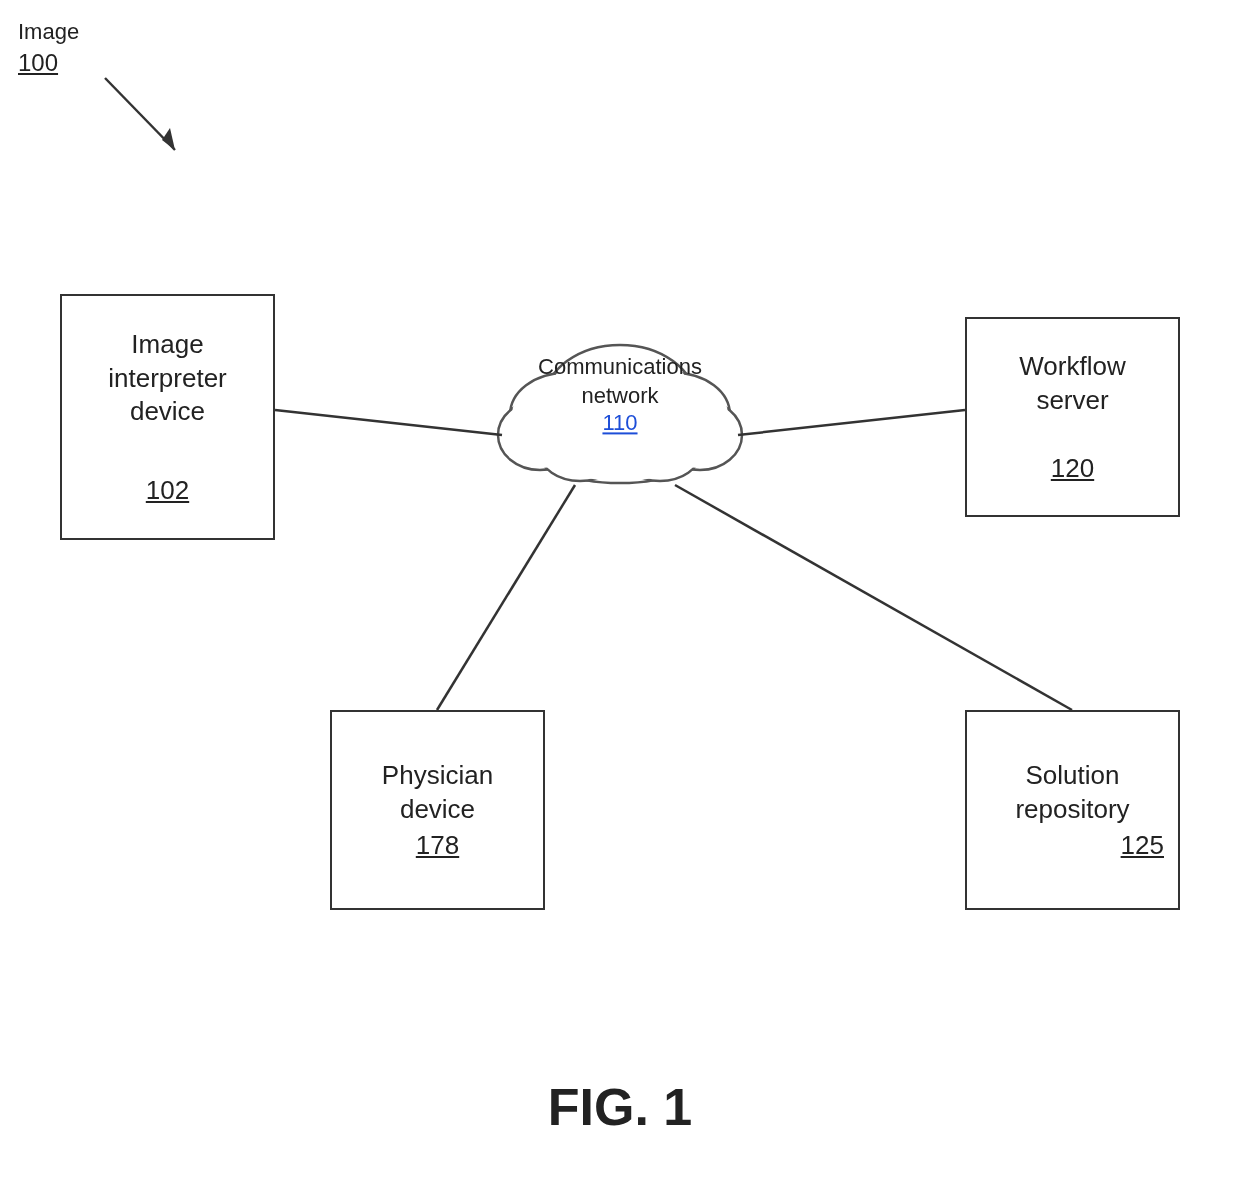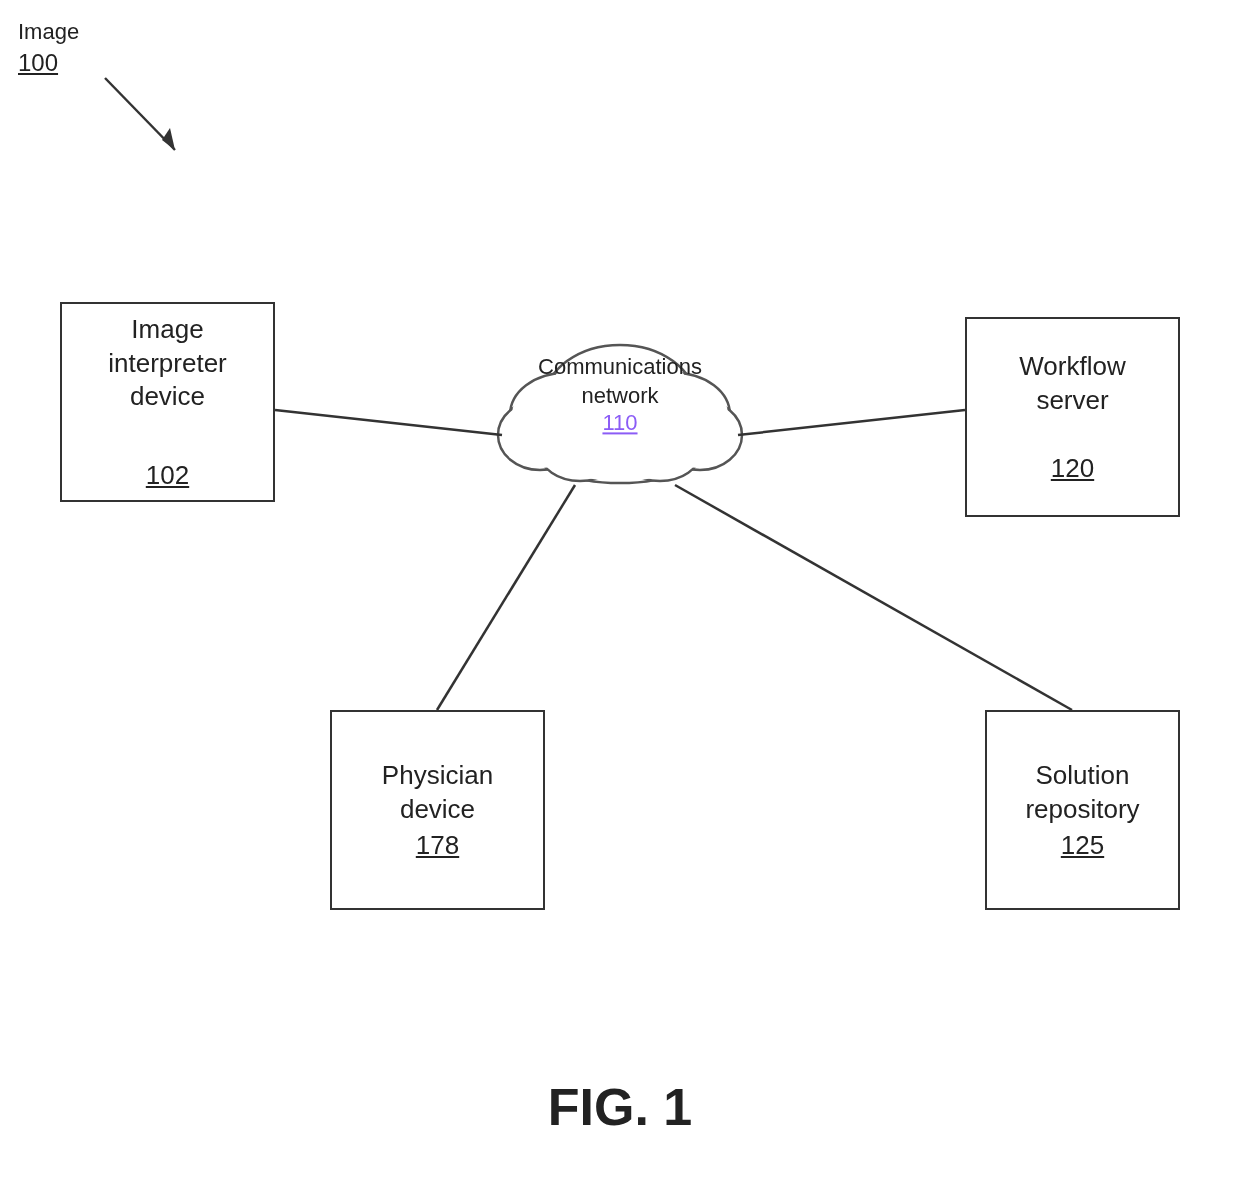--- a/index.html
+++ b/index.html
@@ -56,23 +56,23 @@
     .node-box .node-ref {
       font-size: 26px;
       text-decoration: underline;
       color: #222;
       margin-top: 4px;
     }
 
     
     .box-image-interpreter {
       left: 60px;
-      top: 302px;
-      width: 215px;
-      height: 200px;
+      top: 294px;
+      width: 215px;
+      height: 246px;
       gap: 42px;
     }
 
     
     .box-workflow-server {
       right: 60px;
       top: 317px;
       width: 215px;
       height: 200px;
       gap: 32px;
@@ -83,22 +83,23 @@
       left: 330px;
       top: 710px;
       width: 215px;
       height: 200px;
     }
 
     
     .box-solution-repository {
       right: 60px;
       top: 710px;
-      width: 195px;
-      height: 200px;
+      width: 215px;
+      height: 200px;
+      align-items: flex-end;
     }
 
     
     .cloud-container {
       position: absolute;
       left: 50%;
       top: 295px;
       transform: translateX(-50%);
       width: 280px;
       height: 200px;
@@ -119,21 +120,21 @@
 
     .cloud-text .cn-title {
       font-size: 22px;
       color: #222;
       line-height: 1.3;
     }
 
     .cloud-text .cn-ref {
       font-size: 22px;
       text-decoration: underline;
-      color: #8b5cf6;
+      color: #1d4ed8;
     }
 
     
     .diagram-svg {
       position: absolute;
       top: 0;
       left: 0;
       width: 1240px;
       height: 1197px;
       pointer-events: none;

